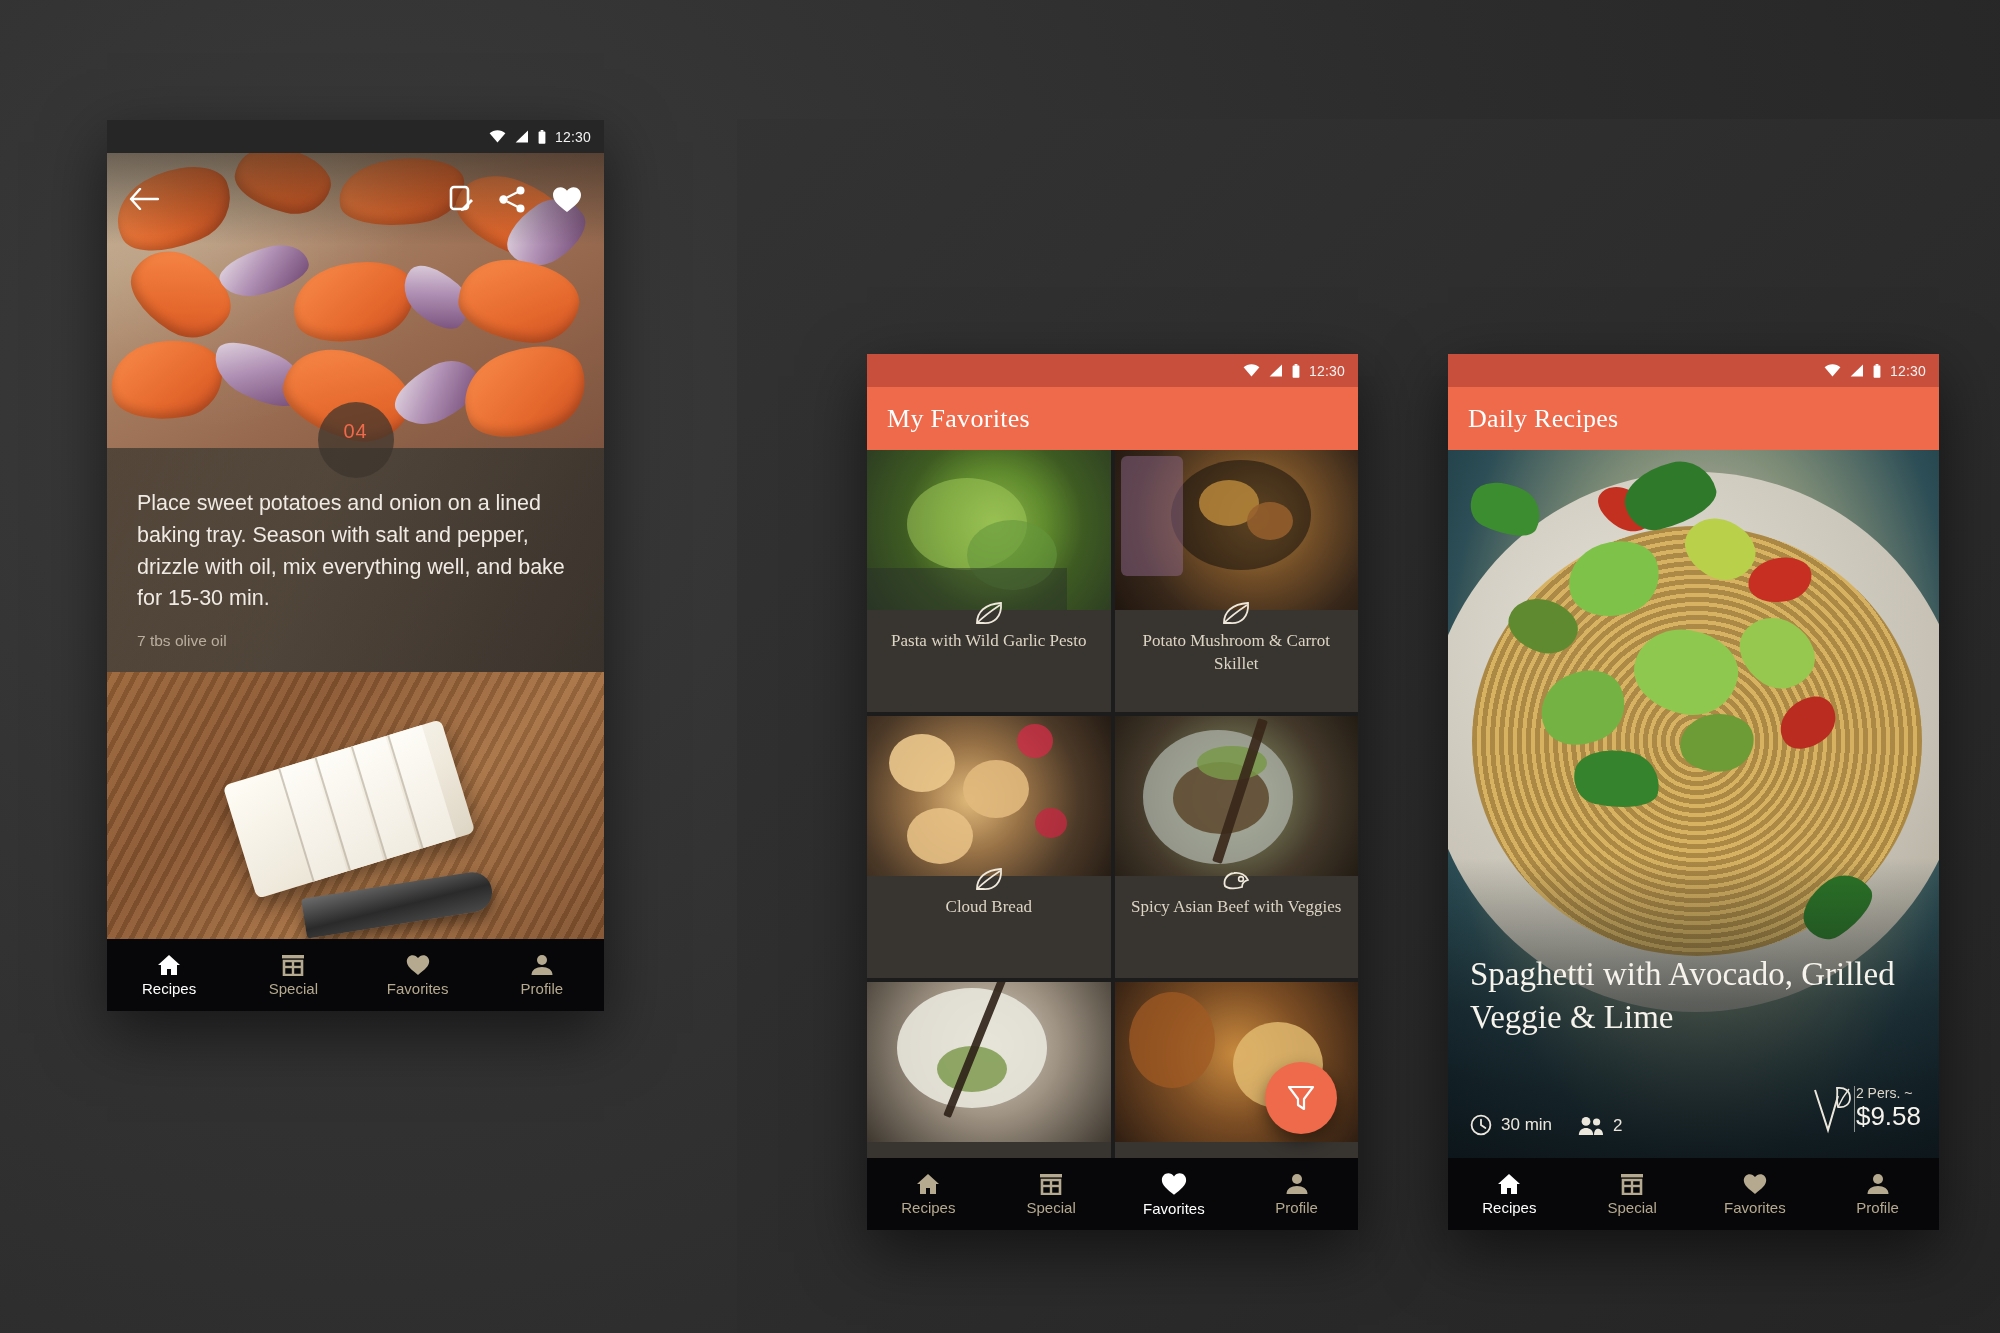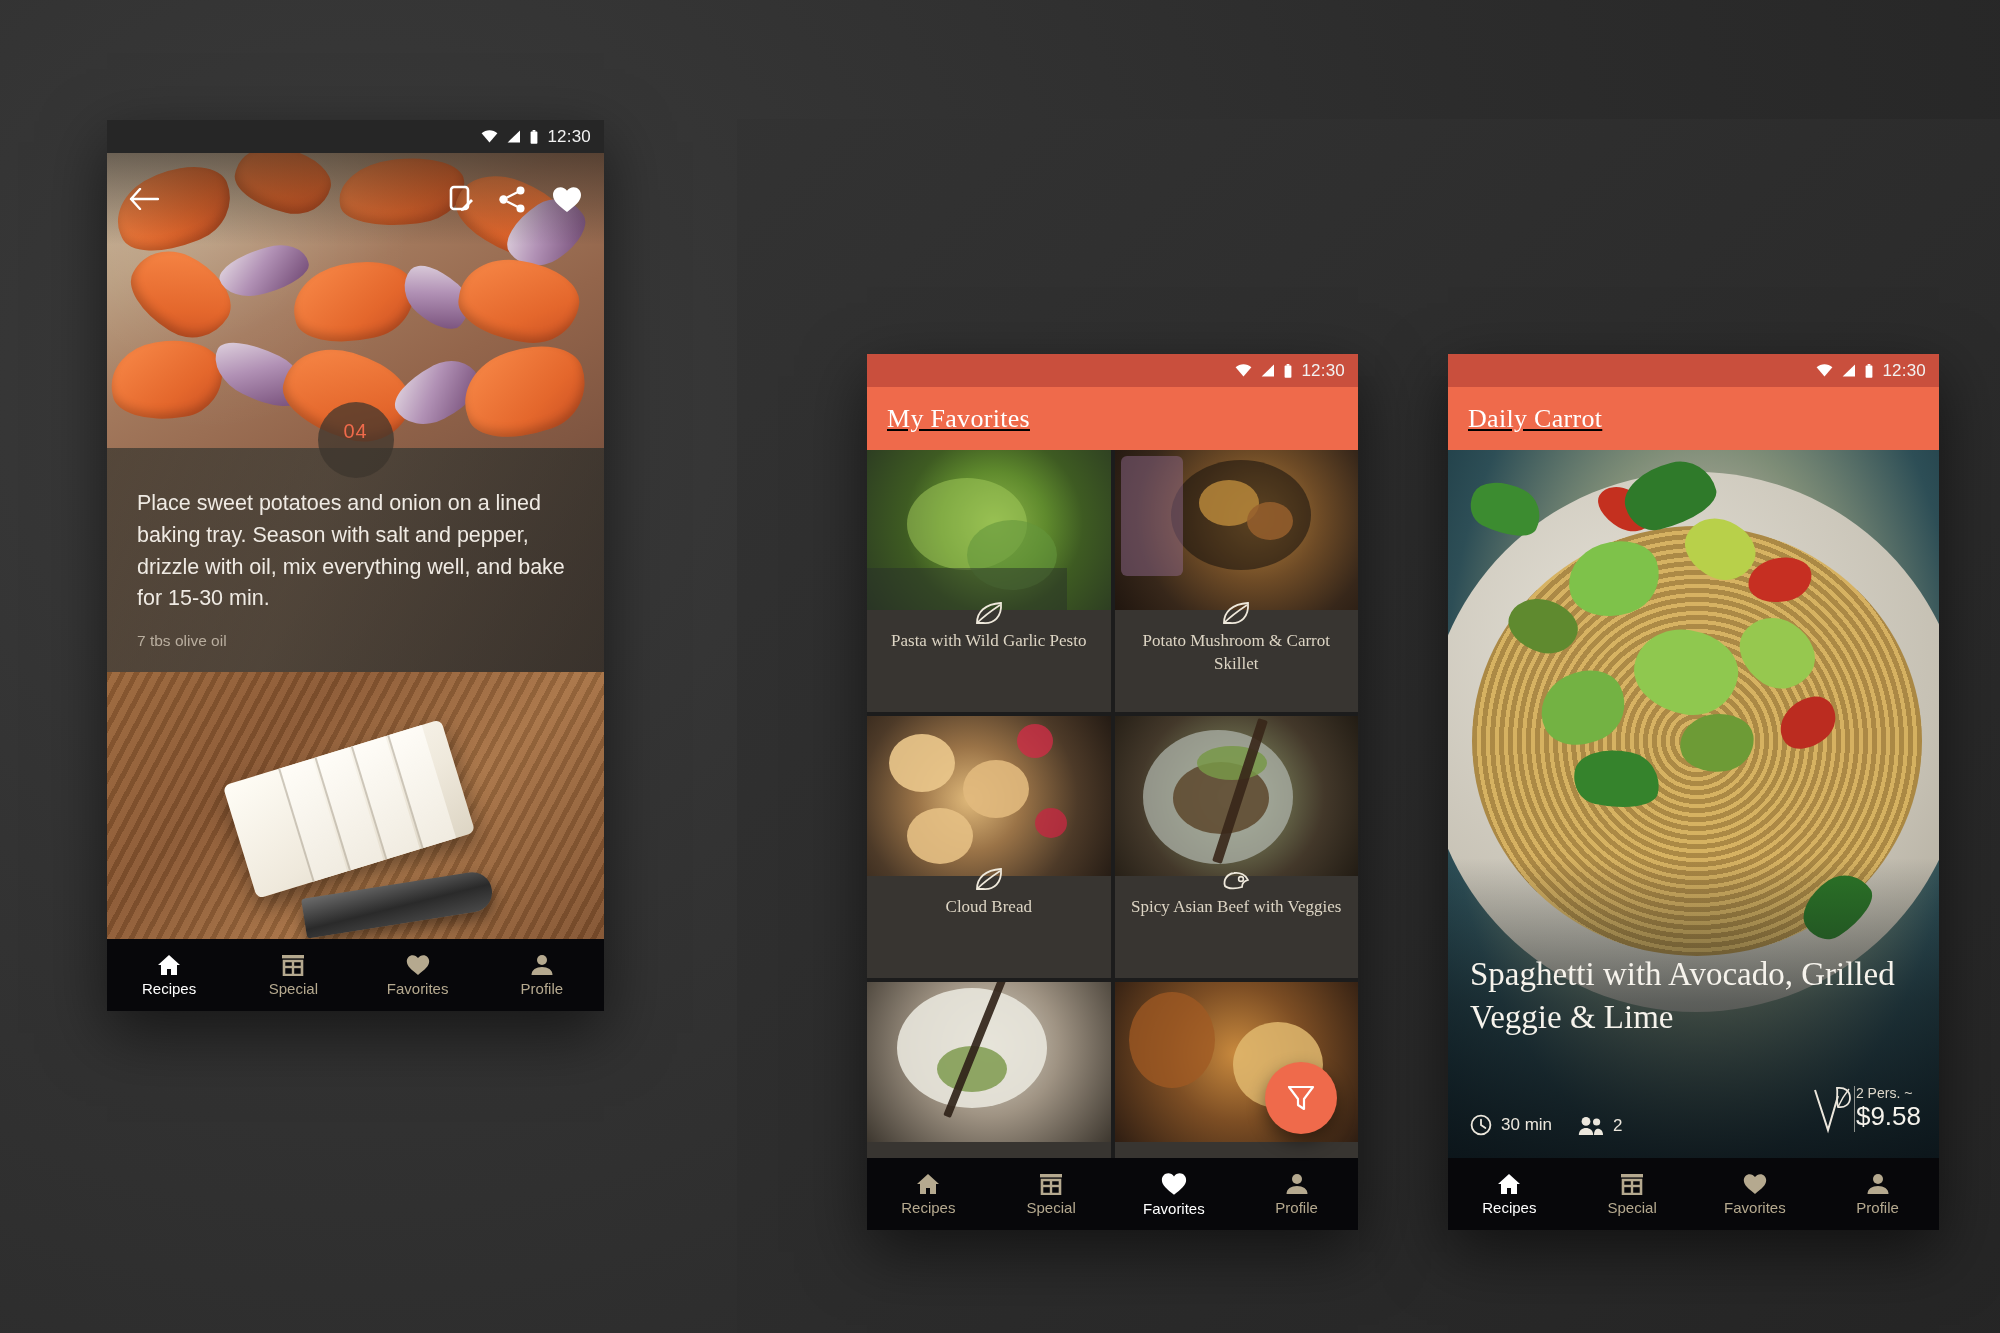--- a/index.html
+++ b/index.html
@@ -49,21 +49,21 @@
     align-items: center;
     justify-content: flex-end;
     gap: 9px;
     padding-right: 13px;
     font-size: 17px;
     color: #fff;
     z-index: 8;
   }
   .statusbar.dark { background: #262626; }
   .statusbar.coral { background: #c94f3d; }
-  .sb-time { font-size: 17px; letter-spacing: 0.2px; color: #f2f2f2; }
+  .sb-time { font-size: 14px; letter-spacing: 0.2px; color: #f2f2f2; }
   .sb-ico { display: block; }
 
   
   .detail-photo-top {
     position: relative;
     height: 295px;
     background:
       radial-gradient(circle at 20% 25%, rgba(255,255,255,0.10), transparent 45%),
       linear-gradient(150deg,#c8b49a 0%, #b99d7f 22%, #a2785c 45%, #93654b 70%, #7d5440 100%);
     overflow: hidden;
@@ -177,21 +177,20 @@
   .nav-label { font-size: 15px; line-height: 1; }
   .nav-item.active .nav-label { color: #ffffff; }
   .nav-ico { display: block; }
 
   
   .appbar-coral {
     height: 63px;
     background: #ef6a4b;
     display: flex; align-items: center;
     padding-left: 20px;
-    text-decoration: underline;
   }
   .appbar-title {
     font-family: "Liberation Serif", serif;
     font-size: 26px;
     color: #ffffff;
     letter-spacing: 0.3px;
   }
   .fav-grid {
     position: absolute;
     top: 96px; left: 0; right: 0; bottom: 72px;
@@ -541,21 +540,21 @@
         <path d="M13 0.5v12H0.6L13 0.5z" fill="#fff"></path>
       </svg>
     <svg class="sb-ico" width="8" height="14" viewBox="0 0 8 14">
         <rect x="2.6" y="0" width="2.8" height="1.8" fill="#fff"></rect>
         <rect x="0.6" y="1.6" width="6.8" height="12.2" rx="0.8" fill="#fff"></rect>
       </svg>
     <span class="sb-time">12:30</span>
   </div>
 
   <div class="appbar-coral">
-    <span class="appbar-title">Daily Carrot</span>
+    <span class="appbar-title">Daily Recipes</span>
   </div>
 
   <div class="hero">
     <div class="hero-plate"></div>
     <div class="hero-pasta"></div>
 
     <div class="hero-veg" style="left:120px;top:92px;width:92px;height:74px;background:#7ec24a;transform:rotate(-18deg);"></div>
     <div class="hero-veg" style="left:236px;top:70px;width:72px;height:58px;background:#b8d04a;transform:rotate(24deg);"></div>
     <div class="hero-veg" style="left:186px;top:180px;width:104px;height:84px;background:#8fc84f;transform:rotate(9deg);"></div>
     <div class="hero-veg" style="left:92px;top:222px;width:86px;height:72px;background:#73b243;transform:rotate(-27deg);"></div>

